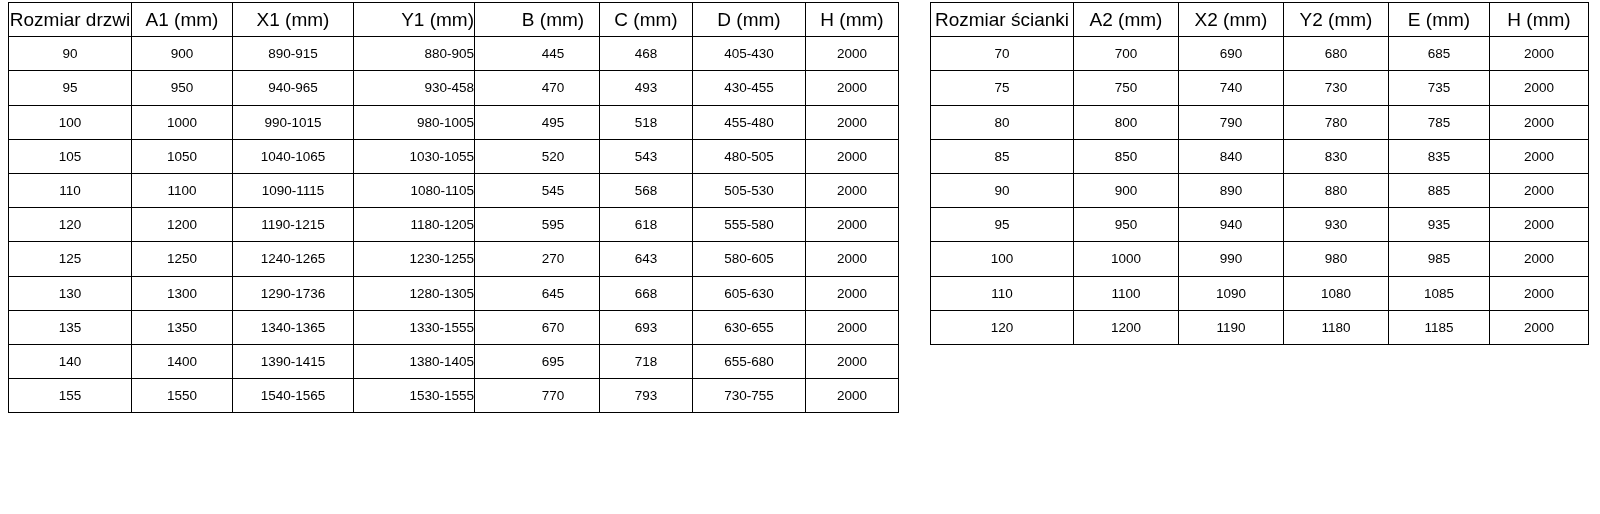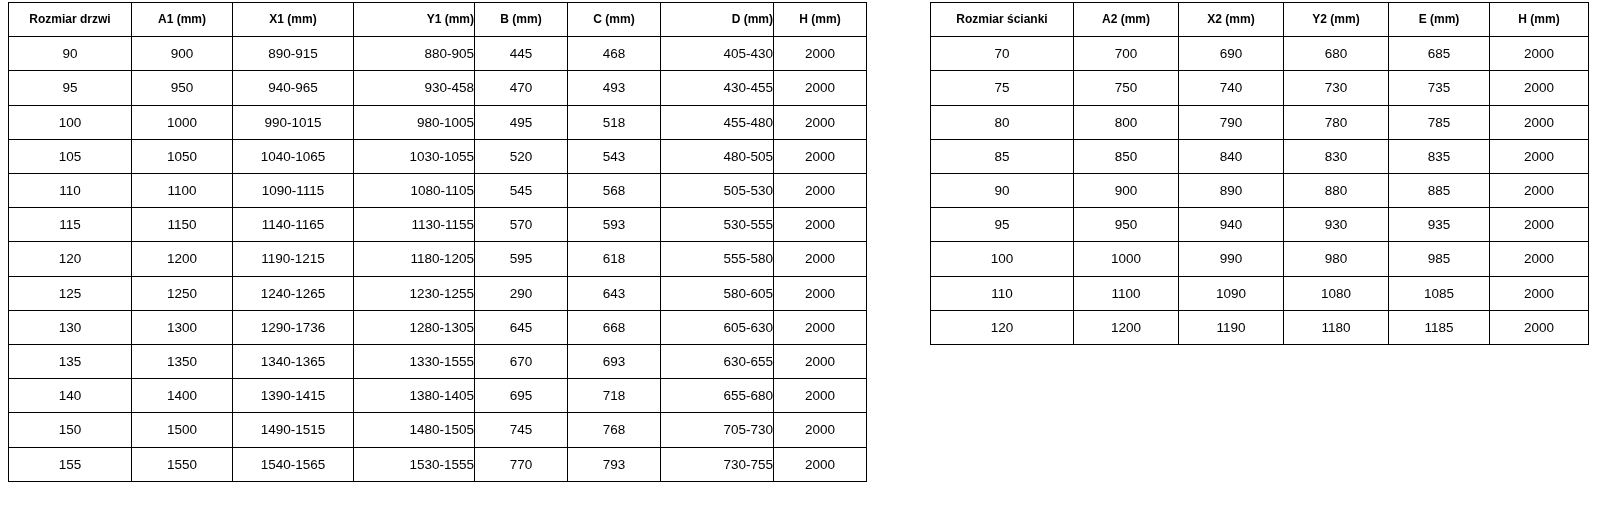--- a/index.html
+++ b/index.html
@@ -29,40 +29,40 @@
     border: 1px solid #000000;
     text-align: center;
     vertical-align: middle;
     padding: 0;
     height: 33.2px;
     line-height: 33.2px;
     white-space: nowrap;
     background: #ffffff;
   }
   table.spec th {
-    font-weight: bold;
-    font-size: 12px;
+    font-weight: normal;
+    font-size: 19px;
   }
   table.spec td {
     font-weight: normal;
   }
 
   
   #doors-table {
     position: absolute;
     left: 8px;
     top: 2px;
   }
   #doors-table th:nth-child(1), #doors-table td:nth-child(1) { width: 122px; }
   #doors-table th:nth-child(2), #doors-table td:nth-child(2) { width: 100px; }
   #doors-table th:nth-child(3), #doors-table td:nth-child(3) { width: 120px; }
   #doors-table th:nth-child(4), #doors-table td:nth-child(4) { width: 120px; text-align: right; }
-  #doors-table th:nth-child(5), #doors-table td:nth-child(5) { width: 92px; }
+  #doors-table th:nth-child(5), #doors-table td:nth-child(5) { width: 92px; padding-left: 32px; }
   #doors-table th:nth-child(6), #doors-table td:nth-child(6) { width: 92px; }
-  #doors-table th:nth-child(7), #doors-table td:nth-child(7) { width: 112px; text-align: right; }
+  #doors-table th:nth-child(7), #doors-table td:nth-child(7) { width: 112px; }
   #doors-table th:nth-child(8), #doors-table td:nth-child(8) { width: 92px; }
 
   
   #walls-table {
     position: absolute;
     left: 930px;
     top: 2px;
   }
   #walls-table th:nth-child(1), #walls-table td:nth-child(1) { width: 142px; }
   #walls-table th:nth-child(2), #walls-table td:nth-child(2) { width: 104px; }
@@ -134,45 +134,35 @@
           <td>110</td>
           <td>1100</td>
           <td>1090-1115</td>
           <td>1080-1105</td>
           <td>545</td>
           <td>568</td>
           <td>505-530</td>
           <td>2000</td>
         </tr>
         <tr>
-          <td>115</td>
-          <td>1150</td>
-          <td>1140-1165</td>
-          <td>1130-1155</td>
-          <td>570</td>
-          <td>593</td>
-          <td>530-555</td>
-          <td>2000</td>
-        </tr>
-        <tr>
           <td>120</td>
           <td>1200</td>
           <td>1190-1215</td>
           <td>1180-1205</td>
           <td>595</td>
           <td>618</td>
           <td>555-580</td>
           <td>2000</td>
         </tr>
         <tr>
           <td>125</td>
           <td>1250</td>
           <td>1240-1265</td>
           <td>1230-1255</td>
-          <td>290</td>
+          <td>270</td>
           <td>643</td>
           <td>580-605</td>
           <td>2000</td>
         </tr>
         <tr>
           <td>130</td>
           <td>1300</td>
           <td>1290-1736</td>
           <td>1280-1305</td>
           <td>645</td>
@@ -191,30 +181,20 @@
           <td>2000</td>
         </tr>
         <tr>
           <td>140</td>
           <td>1400</td>
           <td>1390-1415</td>
           <td>1380-1405</td>
           <td>695</td>
           <td>718</td>
           <td>655-680</td>
-          <td>2000</td>
-        </tr>
-        <tr>
-          <td>150</td>
-          <td>1500</td>
-          <td>1490-1515</td>
-          <td>1480-1505</td>
-          <td>745</td>
-          <td>768</td>
-          <td>705-730</td>
           <td>2000</td>
         </tr>
         <tr>
           <td>155</td>
           <td>1550</td>
           <td>1540-1565</td>
           <td>1530-1555</td>
           <td>770</td>
           <td>793</td>
           <td>730-755</td>

